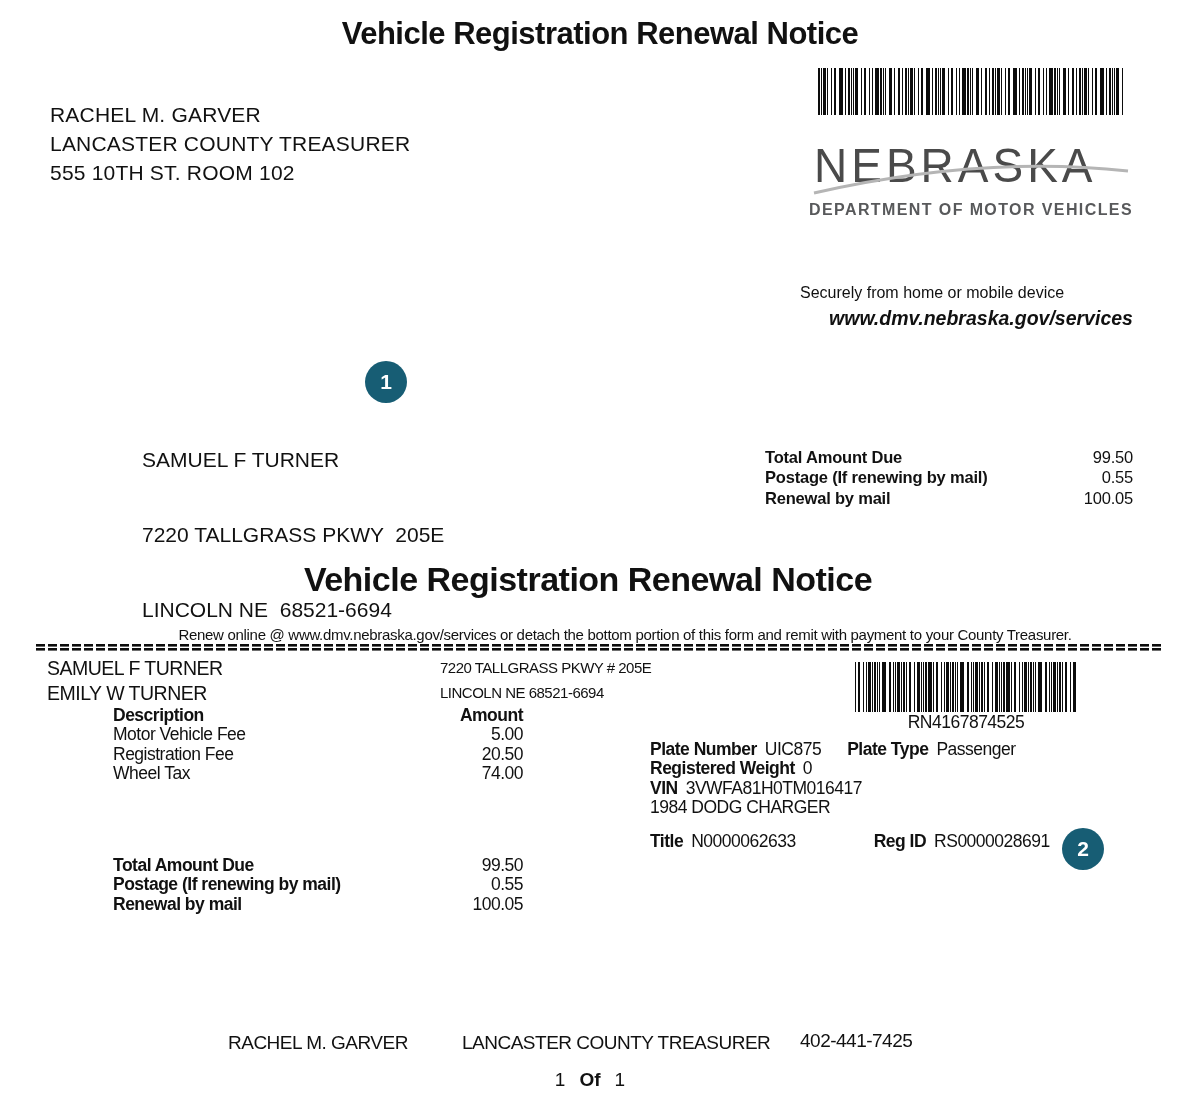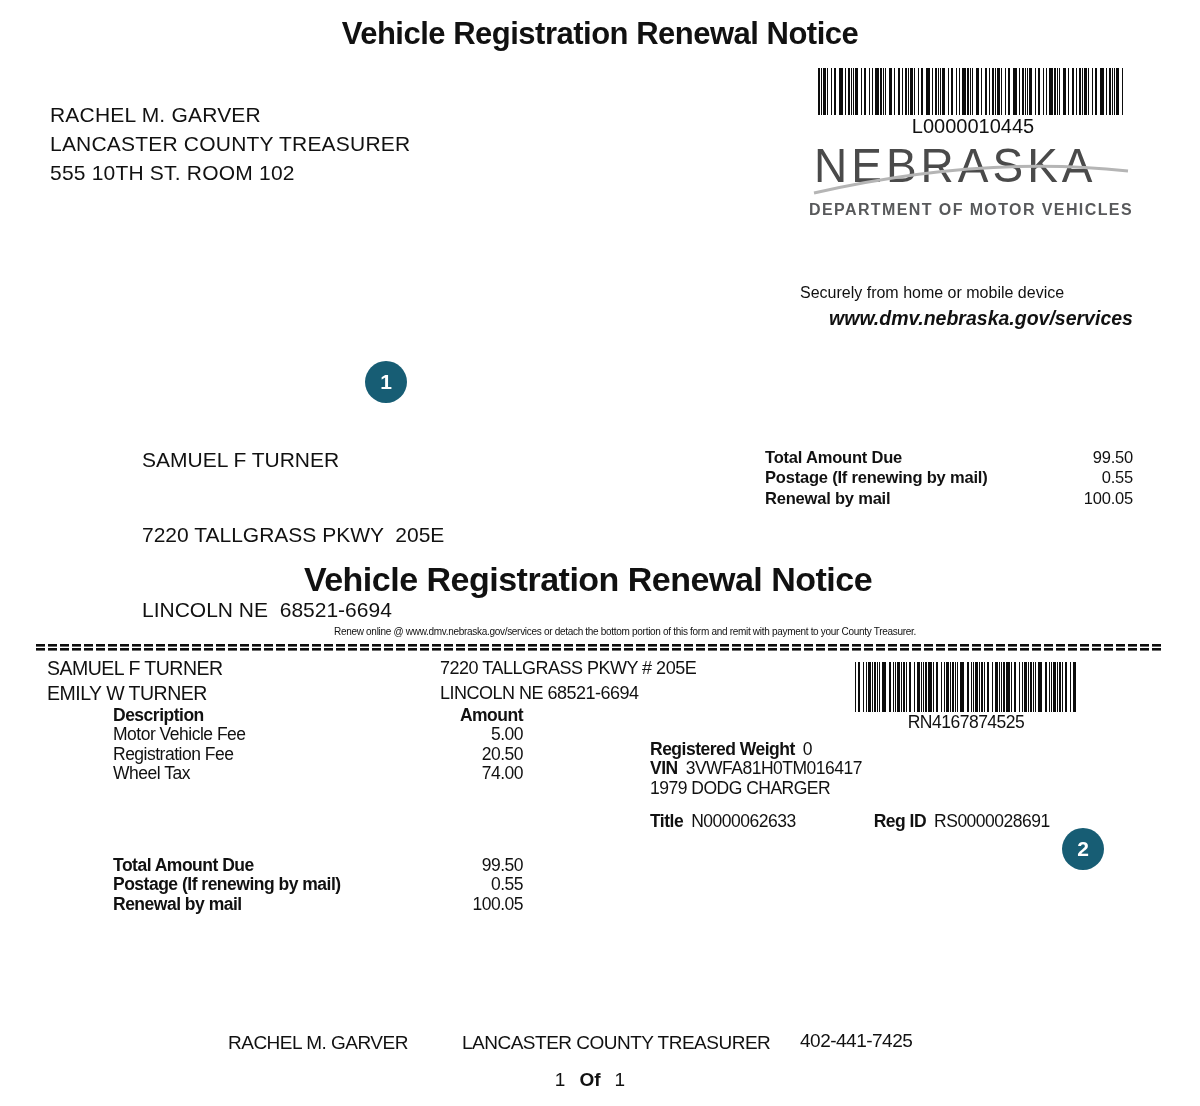--- a/index.html
+++ b/index.html
@@ -30,31 +30,31 @@
   #badge-1{left:365px;top:361px;}
   #badge-2{left:1062px;top:828px;}
   #addressee{left:142px;top:397px;font-size:21px;line-height:25px;}
   .totals{width:368px;font-size:16.5px;line-height:20.3px;letter-spacing:-.2px;}
   .totals .row{display:flex;justify-content:space-between;}
   .totals .row .lab{font-weight:bold;}
   #totals-top{left:765px;top:447px;}
 
   
   .title-detach{left:0;right:24px;top:560px;text-align:center;font-size:34px;font-weight:bold;letter-spacing:-.5px;}
-  #instruction{left:60px;right:10px;top:626px;text-align:center;font-size:10px;letter-spacing:-.3px;}
+  #instruction{left:60px;right:10px;top:626px;text-align:center;font-size:15px;letter-spacing:-.3px;}
   #detach-line{left:36px;right:36px;top:644px;height:7px;
     background-image:
       repeating-linear-gradient(90deg,#0d0d0d 0 9px,transparent 9px 12px),
       repeating-linear-gradient(90deg,#0d0d0d 0 9px,transparent 9px 12px);
     background-size:100% 2.6px,100% 2.6px;
     background-position:0 0,0 4.4px;
     background-repeat:no-repeat,no-repeat;}
   .cond{letter-spacing:-.5px;}
   #owners{left:47px;top:656px;font-size:19.5px;line-height:24.5px;}
-  #detach-address{left:440px;top:656px;font-size:18px;line-height:24.5px;}
+  #detach-address{left:440px;top:656px;font-size:15px;line-height:24.5px;}
   #barcode-detach{left:855px;top:662px;width:222px;height:50px;}
   #barcode-detach-label{left:855px;top:712px;width:222px;text-align:center;font-size:17.5px;}
   #fee-table{left:113px;top:706px;width:410px;font-size:17.5px;line-height:19.4px;}
   #fee-table .row{display:flex;justify-content:space-between;}
   #details{left:650px;top:740px;font-size:17.5px;line-height:19.4px;}
   #details .lbl{font-weight:bold;}
   #details .gap-sm{display:inline-block;width:8px;}
   #details .plate-type-group{margin-left:26px;}
   #details .title-row{margin-top:14px;}
   #details .regid-group{margin-left:78px;}
@@ -162,21 +162,20 @@
       <span style="width: 1px; margin-right: 2px;"></span>
       <span style="width: 2px; margin-right: 3px;"></span>
       <span style="width: 4px; margin-right: 2px;"></span>
       <span style="width: 1px; margin-right: 2px;"></span>
       <span style="width: 2px; margin-right: 1px;"></span>
       <span style="width: 1px; margin-right: 1px;"></span>
       <span style="width: 1px; margin-right: 1px;"></span>
       <span style="width: 3px; margin-right: 3px;"></span>
       <span style="width: 1px; margin-right: 2px;"></span>
     </div>
-  <div id="barcode-top-label" class="abs">L0000010445</div>
 
   <div id="logo" class="abs">
     <span class="state">NEBRASKA</span>
     <svg width="318" height="64" viewBox="0 0 318 64">
       <path d="M2,56 Q170,18 316,34" stroke="#b5b5b5" stroke-width="3" fill="none"></path>
     </svg>
   </div>
   <div id="dept-line" class="abs">DEPARTMENT OF MOTOR VEHICLES</div>
 
   <div id="tagline" class="abs">Securely from home or mobile device</div>
@@ -305,26 +304,29 @@
       <span>20.50</span>
     </div>
     <div class="row">
       <span>Wheel Tax</span>
       <span>74.00</span>
     </div>
   </div>
 
   <div id="details" class="abs cond">
     <div>
+      <span class="lbl">Plate Number</span><span class="gap-sm"></span><span>UIC875</span><span class="plate-type-group"><span class="lbl">Plate Type</span><span class="gap-sm"></span><span>Passenger</span></span>
+    </div>
+    <div>
       <span class="lbl">Registered Weight</span><span class="gap-sm"></span><span>0</span>
     </div>
     <div>
       <span class="lbl">VIN</span><span class="gap-sm"></span><span>3VWFA81H0TM016417</span>
     </div>
-    <div>1979 DODG CHARGER</div>
+    <div>1984 DODG CHARGER</div>
     <div class="title-row">
       <span class="lbl">Title</span><span class="gap-sm"></span><span>N0000062633</span><span class="regid-group"><span class="lbl">Reg ID</span><span class="gap-sm"></span><span>RS0000028691</span></span>
     </div>
   </div>
 
   <div id="badge-2" class="abs badge">2</div>
 
   <div id="totals-detach" class="abs cond">
     <div class="row">
       <span class="lab">Total Amount Due</span>

